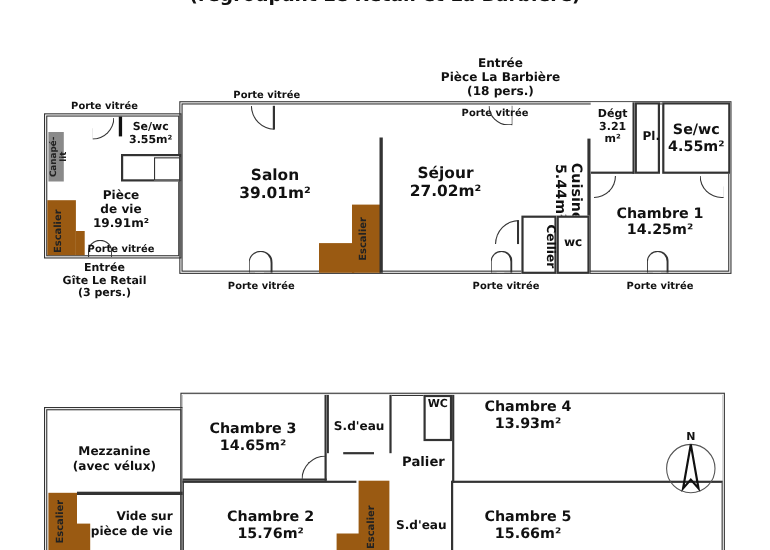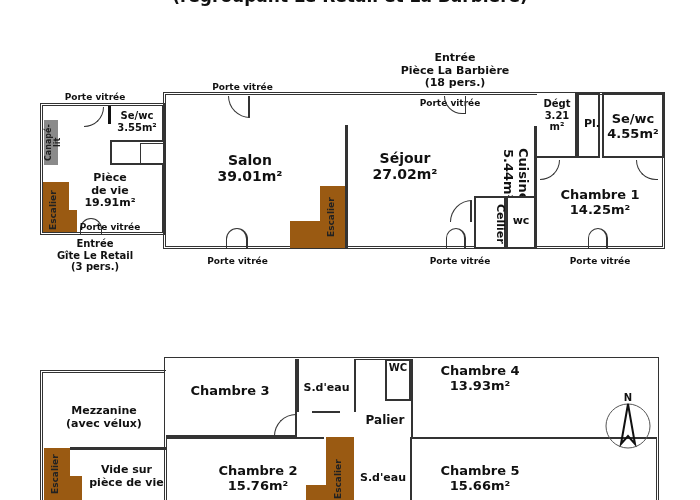--- a/index.html
+++ b/index.html
@@ -127,49 +127,50 @@
 
 <div class="outer" style="left:40px; top:370px; width:127px; height:140px;"></div>
 <div class="lbl mid" style="left:45px; top:382px; width:118px;margin-top:23px;">
   <div>Mezzanine</div>
   <div>(avec vélux)</div>
 </div>
 <div class="hline" style="left:70px; top:447px; width:96px; height:3px;"></div>
 <div class="stairs" style="left:44px; top:448px; width:26px; height:52px;"></div>
 <div class="stairs" style="left:70px; top:476px; width:12px; height:24px;"></div>
 <div class="vtxt" style="left:50px; top:452px; width:14px; height:44px;">Escalier</div>
-<div class="lbl mid" style="left:84px; top:464px; width:85px;">
+<div class="lbl mid" style="left:72px; top:464px; width:85px;text-align:right;">
   <div>Vide sur</div>
   <div>pièce de vie</div>
 </div>
 
 <div class="outer" style="left:164px; top:357px; width:495px; height:160px;"></div>
 
 <div class="room" style="left:166px; top:359px; width:131px; height:78px; border-width:0 2px 2px 0;"></div>
 <div class="lbl big" style="left:180px; top:384px; width:100px; font-size:13px;">
   <div>Chambre 3</div>
+  <div>14.65m²</div>
 </div>
 <div class="door" style="left:274px; top:414px; width:22px; height:22px; border-radius:22px 0 0 0; border-bottom:none; border-right:none;"></div>
 
 <div class="room" style="left:297px; top:359px; width:59px; height:53px; border-width:0 2px 0 2px;"></div>
 <div class="lbl mid" style="left:297px; top:382px; width:59px;">S.d'eau</div>
 <div class="hline" style="left:312px; top:411px; width:28px;"></div>
 
 <div class="room" style="left:385px; top:359px; width:26px; height:42px;"></div>
 <div class="lbl small" style="left:385px; top:362px; width:26px; font-size:10px;">WC</div>
 
 <div class="room" style="left:411px; top:359px; width:246px; height:80px; border-width:0 0 2px 2px;"></div>
 <div class="lbl big" style="left:430px; top:364px; width:100px; font-size:13px;">
   <div>Chambre 4</div>
   <div>13.93m²</div>
 </div>
 
 <div class="lbl mid" style="left:360px; top:414px; width:50px; font-size:12px;">Palier</div>
 
-<div class="lbl big" style="left:208px; top:464px; width:100px; font-size:13px;">
+<div class="lbl big" style="left:196px; top:464px; width:100px; font-size:13px;">
   <div>Chambre 2</div>
   <div>15.76m²</div>
 </div>
 <div class="hline" style="left:166px; top:437px; width:158px;"></div>
 
 <div class="stairs" style="left:326px; top:437px; width:28px; height:63px;"></div>
 <div class="stairs" style="left:306px; top:485px; width:22px; height:15px;"></div>
 <div class="vtxt" style="left:333px; top:458px; width:14px; height:42px;">Escalier</div>
 
 <div class="lbl mid" style="left:355px; top:472px; width:56px;">S.d'eau</div>

